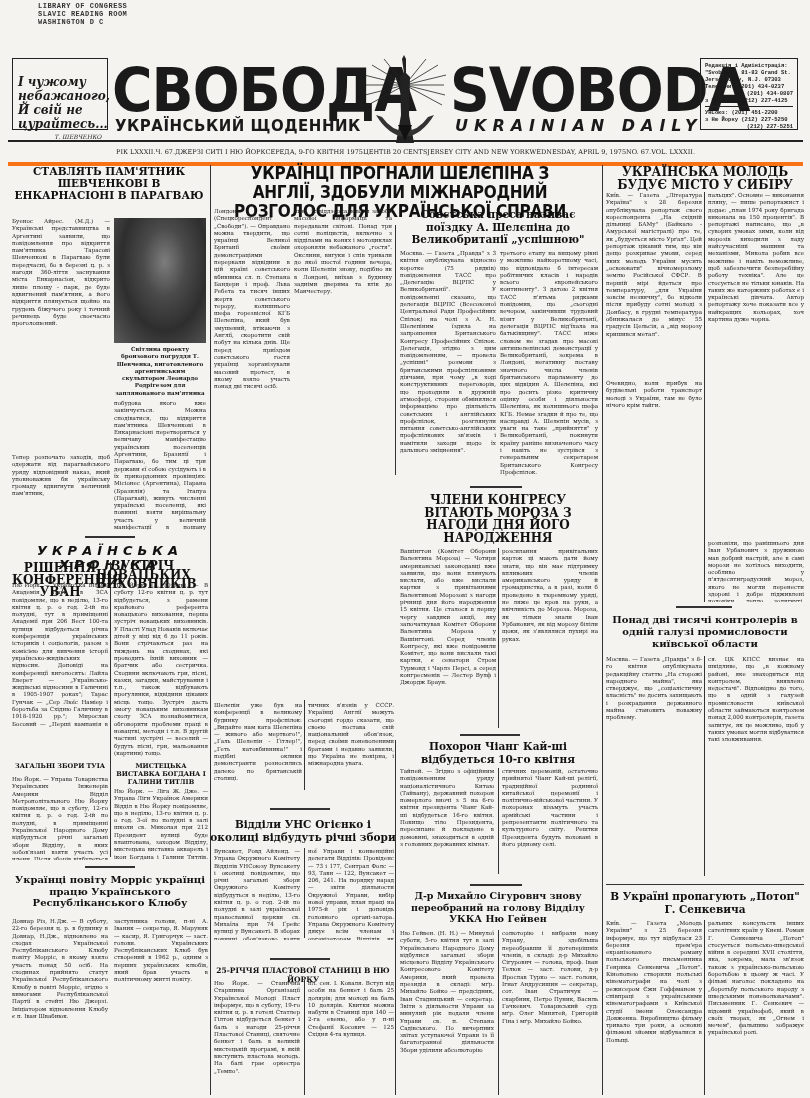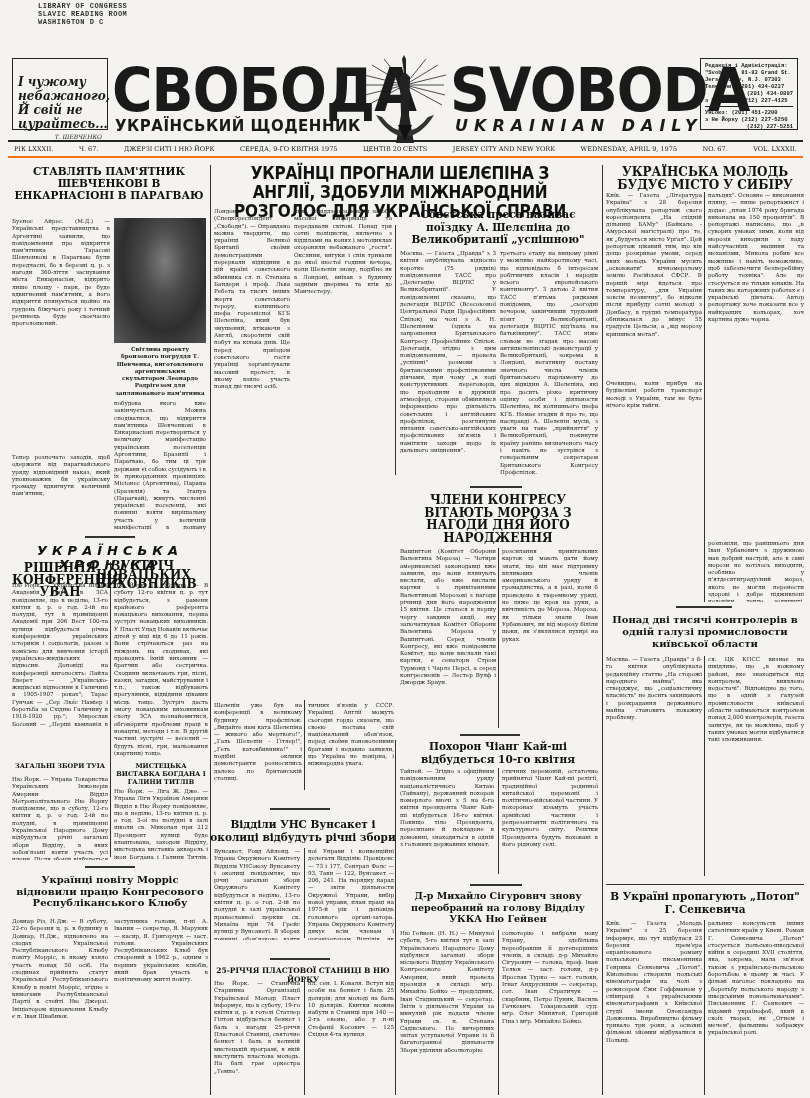--- a/index.html
+++ b/index.html
@@ -9,21 +9,21 @@
 .stamp{left:38px;top:2px;font:bold 7px/8px "Liberation Mono",monospace;color:#333;letter-spacing:.5px}
 .quote-box{left:12px;top:58px;width:96px;height:72px;border:1.5px solid #222;padding:16px 5px;font:italic bold 12px/14px "DejaVu Serif",serif}
 .quote-box .sig{font:italic 6px/8px "DejaVu Serif",serif;text-align:right;margin-top:2px}
 .mast-cyr{left:112px;top:60px;font:bold 60px/60px "DejaVu Sans",sans-serif;letter-spacing:-1px;transform:scaleX(.92);transform-origin:left}
 .mast-lat{left:450px;top:60px;font:bold 60px/60px "DejaVu Sans",sans-serif;letter-spacing:-1px;transform:scaleX(.92);transform-origin:left}
 .sub-cyr{left:115px;top:118px;font:bold 15px/16px "DejaVu Sans",sans-serif;letter-spacing:.5px}
 .sub-lat{left:455px;top:118px;font:italic bold 16px/16px "DejaVu Sans",sans-serif;letter-spacing:6px}
 .emblem{left:362px;top:55px;width:86px;height:90px}
 .addr-box{left:700px;top:58px;width:98px;height:72px;border:1.5px solid #222;padding:3px 4px;font:bold 5.5px/7px "Liberation Mono",monospace}
 .addr-box hr{border:0;border-top:1px solid #222;margin:2px 0}
-.dateline{left:8px;top:140px;width:795px;height:18px;border-top:2px solid #222;border-bottom:2px solid #f97316;display:flex;justify-content:space-between;align-items:center;padding:0 6px;font:6.5px/8px "DejaVu Serif",serif;text-transform:uppercase}
+.dateline{left:8px;top:140px;width:795px;height:26px;border-top:2px solid #222;border-bottom:4px solid #f97316;display:flex;justify-content:center;align-items:center;padding:0 6px;font:6.5px/8px "DejaVu Serif",serif;text-transform:uppercase}
 .col{position:absolute;font:5.6px/7.3px "DejaVu Serif",serif;text-align:justify;color:#222;overflow:hidden}
 .head{position:absolute;text-align:center;font-weight:bold;color:#111}
 .h-blk{font-family:"DejaVu Serif",serif}
 .h-sans{font-family:"DejaVu Sans",sans-serif}
 .vrule{position:absolute;width:1px;background:#333}
 .hrule{position:absolute;height:2px;background:#333}
 .photo{position:absolute;background:radial-gradient(ellipse at 55% 35%,#7d7d7d 0,#4a4a4a 30%,#2e2e2e 60%,#5a5a5a 100%)}
 .caption{position:absolute;font:bold 5.6px/7.3px "DejaVu Serif",serif;text-align:center}
 </style>
 </head>
@@ -111,21 +111,21 @@
 <div class="head h-blk" style="left:12px;top:562px;width:96px;font-size:12px;line-height:12px">РІШЕННЯ КОНФЕРЕНЦІЯ УВАН</div>
 <div class="col" style="left:12px;top:582px;width:96px;height:146px">Ню Йорк. — Українська Вільна Академія Наук в ЗСА повідомляє, що в неділю, 13-го квітня ц. р. о год. 2-ій по полудні, тут в приміщенні Академії при 206 Вест 100-та вулиця відбудеться річна конференція українських істориків і соціологів, разом з комісією для вивчення історії українсько-жидівських відносин. Доповіді на конференції виголосять: Лайла Еверет — „Українсько-жидівські відносини в Галичині в 1905-1907 роках"; Тарас Гунчак — „Сер Люїс Наміер і боротьба за Східню Галичину в 1918-1920 рр."; Мирослав Босовий — „Перші кампанія в українсько-жидівській співпраці в 1905-1907 роках".</div>
 <div class="head h-blk" style="left:12px;top:762px;width:96px;font-size:6.5px;line-height:8px">ЗАГАЛЬНІ ЗБОРИ ТУІА</div>
 <div class="col" style="left:12px;top:776px;width:96px;height:84px">Ню Йорк. — Управа Товариства Українських Інженерів Америки Відділ Метрополітального Ню Йорку повідомляє, що в суботу, 12-го квітня ц. р. о год. 2-ій по полудні, в приміщенні Української Народного Дому відбудуться річні загальні збори Відділу, в яких зобов'язані взяти участь усі члени. Після зборів відбудеться товариська гутірка при чаю. Теперішню президію Відділу ТУІА очолюють інженери Любомир Калинич — голова і Юрій Огієнко — секретар.</div>
 <div class="head h-blk" style="left:96px;top:562px;width:94px;font-size:12px;line-height:9px">ЗУСТРІЧ НОВАЦЬКИХ ВИХОВНИКІВ</div>
 <div class="col" style="left:114px;top:582px;width:94px;height:176px">Ню Йорк. (Р. Юзвяк). — В суботу 12-го квітня ц. р. тут відбудеться, з рамени крайового референта новацького виховання, перша зустріч новацьких виховників. У Пласті Улад Новаків включає дітей у віці від 6 до 11 років. Вони стрічаються раз на тиждень на сходинах, які проводить їхній виховник — братчик або сестричка. Сходини включають гри, пісні, казки, загадки, майстрування і т.п., також відбувають прогулянки, відвідини цікавих місць тощо. Зустріч дасть змогу новацьким виховникам схолу ЗСА познайомитися, обговорити проблеми праці в новацтві, методи і т.п. В другій частині зустрічі — веселий — будуть пісні, гри, мальовання (картини) тощо.</div>
 <div class="head h-blk" style="left:114px;top:762px;width:94px;font-size:6.5px;line-height:8px">МИСТЕЦЬКА ВИСТАВКА БОГДАНА І ГАЛИНИ ТИТЛІВ</div>
 <div class="col" style="left:114px;top:788px;width:94px;height:72px">Ню Йорк. — Ліга Ж. Дже. — Управа Ліги Українок Америки Відділ в Ню Йорку повідомляє, що в неділю, 13-го квітня ц. р. о год. 3-ої по полудні в залі школи св. Миколая при 212 Президент вулиці буде влаштована, заходом Відділу, мистецька виставка акварель і ікон Богдана і Галини Титлів. В год. 1.30 по полудні мистець Б. Титла виголосить доповідь про акварелі.</div>
 <div class="hrule" style="left:85px;top:866px;width:50px"></div>
 
-<div class="head h-blk" style="left:12px;top:874px;width:196px;font-size:10px;line-height:11.5px">Українці повіту Морріс відновили працю Конгресового Республіканського Клюбу</div>
+<div class="head h-blk" style="left:12px;top:874px;width:196px;font-size:10px;line-height:11.5px">Українці повіту Морріс українці працю Українського Республіканського Клюбу</div>
 <div class="col" style="left:12px;top:918px;width:96px;height:178px">Довнар Різ, Н.Дж. — В суботу, 22-го березня ц. р. в будинку в Довнар, Н.Дж., відновлено на сходах Української Республіканського Клюбу повіту Морріс, в якому взяло участь понад 50 осіб. На сходинах прийнято статут Української Республіканського Клюбу в повіті Морріс, згідно з вимогами Республіканської Партії в стейті Ню Джерзі. Ініціатором відновлення Клюбу є п. Іван Швабнюк.</div>
 <div class="col" style="left:114px;top:918px;width:94px;height:178px">заступника голови, п-ні А. Іваник — секретар, Я. Маруняк — касир, Я. Григорчук — заст. голови. Українських Республіканських Клюб був створений в 1962 р., одним з перших українських клюбів, який брав участь в політичному житті повіту.</div>
 
 <div class="head h-sans" style="left:204px;top:164px;width:392px;font-size:17px;line-height:19px;letter-spacing:-.3px;transform:scaleX(.9);transform-origin:center;">УКРАЇНЦІ ПРОГНАЛИ ШЕЛЄПІНА З АНГЛІЇ, ЗДОБУЛИ МІЖНАРОДНИЙ РОЗГОЛОС ДЛЯ УКРАЇНСЬКОЇ СПРАВИ</div>
 <div class="col" style="left:214px;top:208px;width:76px;height:490px">Лондон. (Спецкореспондент „Свободи"). — Оправдано можна твердити, що українці Великої Британії своїми демонстраціями перервали відвідини в цій країні совєтського вбивника сл. п. Степана Бандери і проф. Льва Ребета та тисяч інших жертв совєтського терору, колишнього шефа горезвісної КҐБ Шелепіна, який був змушений, втікаючи з Англії, скоротити свій побут на кілька днів. Ще перед приїздом совєтського гостя українці зорганізували масовий протест, в якому взяло участь понад дві тисячі осіб.</div>
 <div class="col" style="left:294px;top:208px;width:98px;height:490px">лині, їх віддзеркалювали засоби масової інформації та передавали світові. Понад три сотні поліцистів, включно з відділами на конях і мотоциклах охороняли небажаного „гостя". Окслини, вигуки і спів тривали до якої шостої години вечора, коли Шелепін знову, подібно як в Лондоні, виїхав з будинку задніми дверима та втік до Манчестеру.</div>
 
 <div class="head h-blk" style="left:398px;top:208px;width:200px;font-size:10.5px;line-height:12.5px">Совєтська преса називає поїздку А. Шелєпіна до Великобританії „успішною"</div>
 <div class="col" style="left:400px;top:250px;width:96px;height:226px">Москва. — Газета „Правда" з 3 квітня опублікувала відносно коротке (75 рядків) повідомлення ТАСС про „Делегацію ВЦРПС у Великобританії". У повідомленні сказано, що делегація ВЦРПС (Всесоюзної Центральної Ради Професійних Спілок) на чолі з А. Н. Шелєпіним їздила на запрошення Британського Конгресу Професійних Спілок. Делегація, згідно з цим повідомленням, — провела „успішні" розмови з британськими профспілковими діячами, при чому „в ході конструктивних переговорів, що проходили в дружній атмосфері, сторони обмінялися інформацією про діяльність совєтських і англійських профспілок, розглянули питання совєтсько-англійських профспілкових зв'язків і намітили заходи щодо їх дальшого зміцнення".</div>
 <div class="col" style="left:500px;top:250px;width:98px;height:226px">третього етапу на вищому рівні у можливо найкоротшому часі, що відповідало б інтересам робітничих класів і народів всього європейського континенту". З датою 2 квітня ТАСС п'ятьма рядками повідомив, що „сьогодні вечором, закінчивши трудовий візит у Великобританії, делегація ВЦРПС від'їхала на батьківщину". ТАСС ніже словом не згадав про масові антишелепінські демонстрації у Великобританії, зокрема в Лондоні, негативну поставу значного числа членів британського парламенту до цих відвідин А. Шелєпіна, які про досить різко критичну оцінку особи і діяльности Шелєпіна, як колишнього шефа КҐБ. Немає згадки й про те, що насправді А. Шелєпін мусів, з уваги на таке „прийняття" у Великобританії, покинути країну раніше визначеного часу і навіть не зустрівся з генеральним секретарем Британського Конгресу Профспілок.</div>
@@ -141,21 +141,21 @@
 <div class="col" style="left:308px;top:702px;width:86px;height:84px">тичних в'язнів у СССР. Українці Англії можуть сьогодні гордо сказати, що своєю постава свій національний обов'язок, перед своїми поневоленими братами і недавно заявили, що Україна не покірна, і міжнародна увага.</div>
 <div class="hrule" style="left:270px;top:808px;width:60px"></div>
 
 <div class="hrule" style="left:460px;top:734px;width:60px"></div>
 <div class="head h-blk" style="left:398px;top:740px;width:200px;font-size:10.5px;line-height:12.5px">Похорон Чіанг Кай-ші відбудеться 10-го квітня</div>
 <div class="col" style="left:400px;top:768px;width:94px;height:106px">Тайпей. — Згідно з офіційним повідомленням уряду націоналістичного Китаю (Тайвану), державний похорон померлого вночі з 5 на 6-го квітня президента Чіанг Кай-ші відбудеться 16-го квітня. Покищо тіло Президента, пересипане й покладене в домовині, знаходиться в одній з головних державних кімнат.</div>
 <div class="vrule" style="left:498px;top:768px;height:106px"></div>
 <div class="col" style="left:502px;top:768px;width:96px;height:106px">стичних церемоній, остаточно прийнятої Чіанг Кай-ші релігії, традиційної родинної китайської церемонії і політично-військової частини. У похоронах візьмуть участь армійські частини і репрезентанти політичного та культурного світу. Рештки Президента будуть поховані в його рідному селі.</div>
 
 <div class="vrule" style="left:395px;top:740px;height:355px"></div>
-<div class="head h-blk" style="left:210px;top:818px;width:186px;font-size:10.5px;line-height:12.5px">Відділи УНС Вунсакет і околиці відбудуть річні збори</div>
+<div class="head h-blk" style="left:210px;top:818px;width:186px;font-size:10.5px;line-height:12.5px">Відділи УНС Огієнко і околиці відбудуть річні збори</div>
 <div class="col" style="left:214px;top:848px;width:86px;height:92px">Вунсакет, Ровд Айленд. — Управа Окружного Комітету Відділів УНСоюзу Вунсакету і околиці повідомляє, що річні загальні збори Окружного Комітету відбудуться в неділю, 13-го квітня ц. р. о год. 2-ій по полудні в залі української православної церкви св. Михаїла при 74 Ґрейс вулиці у Вунсакеті. В зборах повинні обов'язково взяти участь уповноважені делегати Відділів, члени Окружної Управи,</div>
 <div class="vrule" style="left:304px;top:848px;height:90px"></div>
 <div class="col" style="left:308px;top:848px;width:86px;height:92px">ної Управи і конвенційні делегати Відділів: Провіденс — 73 і 177, Сентрал Фолс — 93, Тавн — 122, Вунсакет — 206, 241. На порядку нарад — звіти діяльности Окружної Управи, вибір нової управи, план праці на 1975-й рік і доповідь головного органі-затора. Управа Окружного Комітету дякує всім членам і організаторам Відділів, як забезпечувати членів.</div>
 <div class="hrule" style="left:270px;top:958px;width:60px"></div>
 
 <div class="head h-blk" style="left:210px;top:966px;width:186px;font-size:7.5px;line-height:9px">25-РІЧЧЯ ПЛАСТОВОЇ СТАНИЦІ В НЮ ЙОРКУ</div>
 <div class="col" style="left:214px;top:980px;width:86px;height:116px">Ню Йорк. — Станична Старшина Організації Української Молоді Пласт інформує, що в суботу, 19-го квітня ц. р. в готелі Статлер Гілтон відбудеться бенкет і баль з нагоди 25-річчя Пластової Станиці, святочне бенкет і баль в великій мистецькій програмі, в якій виступить пластова молодь. На балі грає оркестра „Темпо".</div>
 <div class="vrule" style="left:304px;top:980px;height:115px"></div>
 <div class="col" style="left:308px;top:980px;width:86px;height:116px">пл. сен. І. Коваля. Вступ від особи на бенкет і баль 25 долярів; для молоді на баль 10 долярів. Квитки можна набути в Станиці при 140 — 2-га евеню, або у п-ні Стефанії Косович — 125 Східня 4-та вулиця.</div>
 

